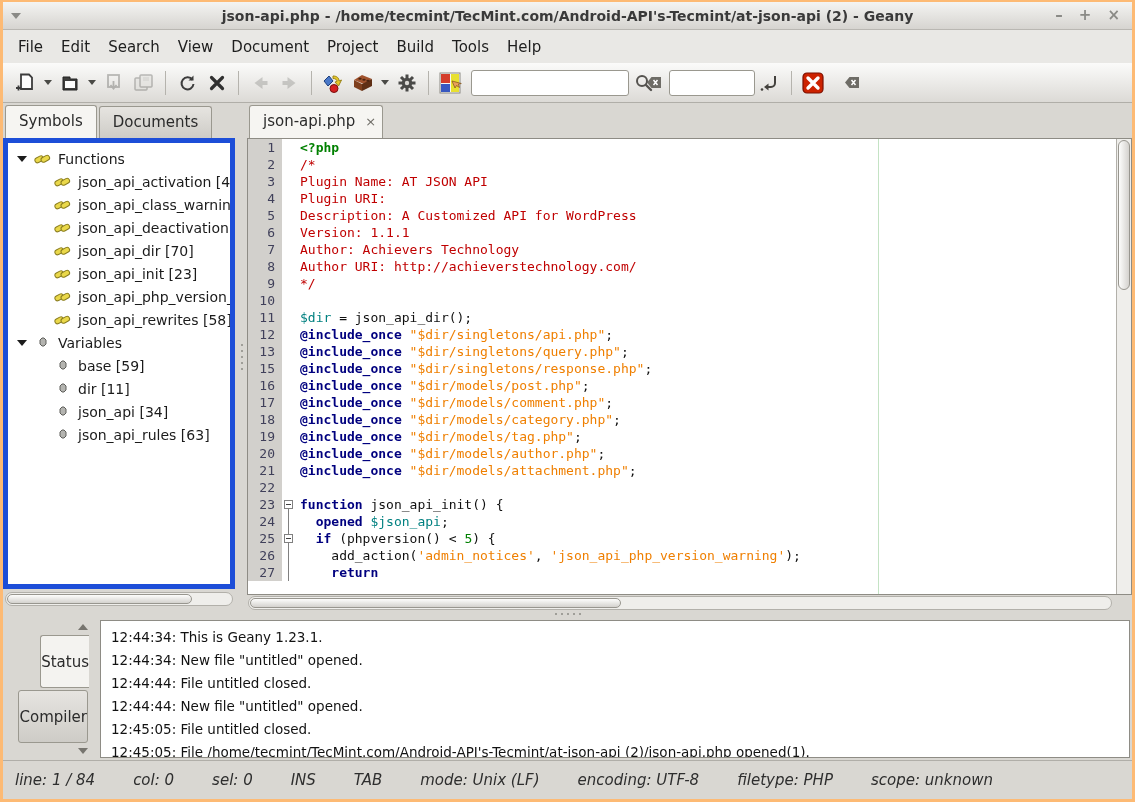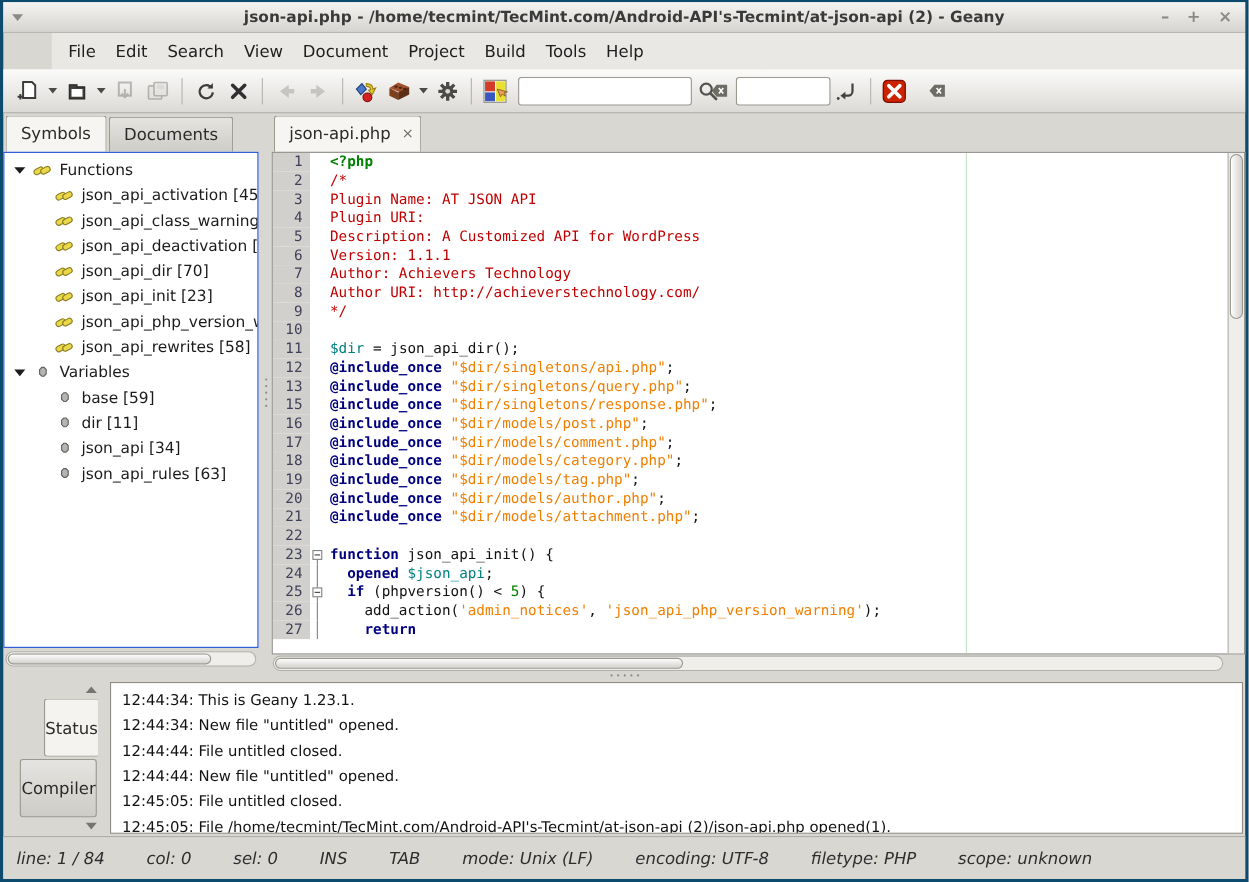--- a/index.html
+++ b/index.html
@@ -1,30 +1,30 @@
 <!DOCTYPE html>
 <html><head>
 <meta charset="utf-8">
 <style>
   * { margin:0; padding:0; box-sizing:border-box; }
   html,body { width:1135px; height:802px; font-family:"DejaVu Sans", sans-serif; }
-  .frame { position:absolute; inset:0; background:#0c4a6e; padding:2px 3px 3px 3px; }
+  .frame { position:absolute; inset:0; background:#fdba74; padding:2px 3px 3px 3px; }
   .inner { width:100%; height:100%; display:flex; flex-direction:column; background:#d9d7d2; }
 
   
   .titlebar { height:28px; flex:0 0 28px; background:linear-gradient(#f4f4f2,#d6d4d0);
     display:flex; align-items:center; position:relative; border-bottom:1px solid #b9b7b2;}
   .win-menu { width:26px; display:flex; justify-content:center; cursor:default;}
   .tri-down { width:0; height:0; border-left:5px solid transparent; border-right:5px solid transparent; border-top:6px solid #8a8a86; }
   .title-text { position:absolute; left:0; right:0; text-align:center; font-weight:bold; font-size:14px; color:#3a3a3a; }
   .win-controls { margin-left:auto; display:flex; gap:16px; padding-right:12px; z-index:2; }
   .win-btn { color:#8a8a86; font-weight:bold; font-size:15px; line-height:1; cursor:default;}
 
   
-  .menubar { height:33px; flex:0 0 33px; background:#e9e8e5; display:flex; align-items:center; padding-left:6px;margin-left:44px; }
+  .menubar { height:33px; flex:0 0 33px; background:#e9e8e5; display:flex; align-items:center; padding-left:6px; }
   .menu-item { font-size:15px; color:#1e1e1e; padding:5px 9px; border-radius:2px; }
 
   
   .toolbar { height:40px; flex:0 0 40px; background:linear-gradient(#fbfbfa,#dcdad6);
     border-bottom:1px solid #b0aea8; display:flex; align-items:center; padding-left:8px; }
   .tbtn { width:30px; height:30px; display:flex; align-items:center; justify-content:center; border-radius:3px; }
   .tcaret { width:14px; height:30px; display:flex; align-items:center; justify-content:center; }
   .caret { width:0; height:0; border-left:4px solid transparent; border-right:4px solid transparent; border-top:5px solid #4a4a46; }
   .tsep { width:1px; height:24px; background:#b5b3ad; margin:0 6px; }
   .tentry { height:26px; background:#ffffff; border:1px solid #9a988f; border-radius:3px;
@@ -36,21 +36,21 @@
 
   
   .main { flex:1 1 auto; display:flex; min-height:0; }
 
   
   .sidebar { width:234px; flex:0 0 234px; display:flex; flex-direction:column; }
   .tabrow { height:35px; flex:0 0 35px; display:flex; align-items:flex-end; padding-left:2px; }
   .tab { background:linear-gradient(#e6e4e0,#ceccC7); border:1px solid #9a988f; border-bottom:none;
     border-radius:3px 3px 0 0; padding:6px 13px 7px; font-size:15px; color:#2b2b2b; margin-right:2px; }
   .tab.active { background:#f6f5f2; padding-bottom:8px; }
-  .side-tree { flex:1 1 auto; background:#ffffff; border:1px solid #1d4ed8; margin-right:2px; overflow:hidden; padding-top:4px; }
+  .side-tree { flex:1 1 auto; background:#ffffff; border:5px solid #1d4ed8; margin-right:2px; overflow:hidden; padding-top:4px; }
   .tree-row { height:23px; display:flex; align-items:center; font-size:14px; color:#1b1b1b; white-space:nowrap; overflow:hidden; }
   .tree-row .expander { width:12px; height:12px; margin-left:8px; margin-right:6px; display:flex; align-items:center; justify-content:center; }
   .exp-tri { width:0; height:0; border-left:5px solid transparent; border-right:5px solid transparent; border-top:6px solid #1c1c1c; }
   .tree-child { padding-left:46px; }
   .sym-icon { width:18px; height:14px; margin-right:6px; flex:0 0 18px; }
   .side-hscroll { height:14px; flex:0 0 14px; margin:3px 4px 4px 2px; background:#efeeeb; border:1px solid #b2b0aa; border-radius:7px; position:relative; }
   .side-hscroll .thumb { position:absolute; top:1px; bottom:1px; left:1px; width:82%; background:linear-gradient(#fdfdfc,#d4d2ce); border:1px solid #98968f; border-radius:6px; }
 
   
   .vsplit { width:10px; flex:0 0 10px; display:flex; align-items:center; justify-content:center; }

